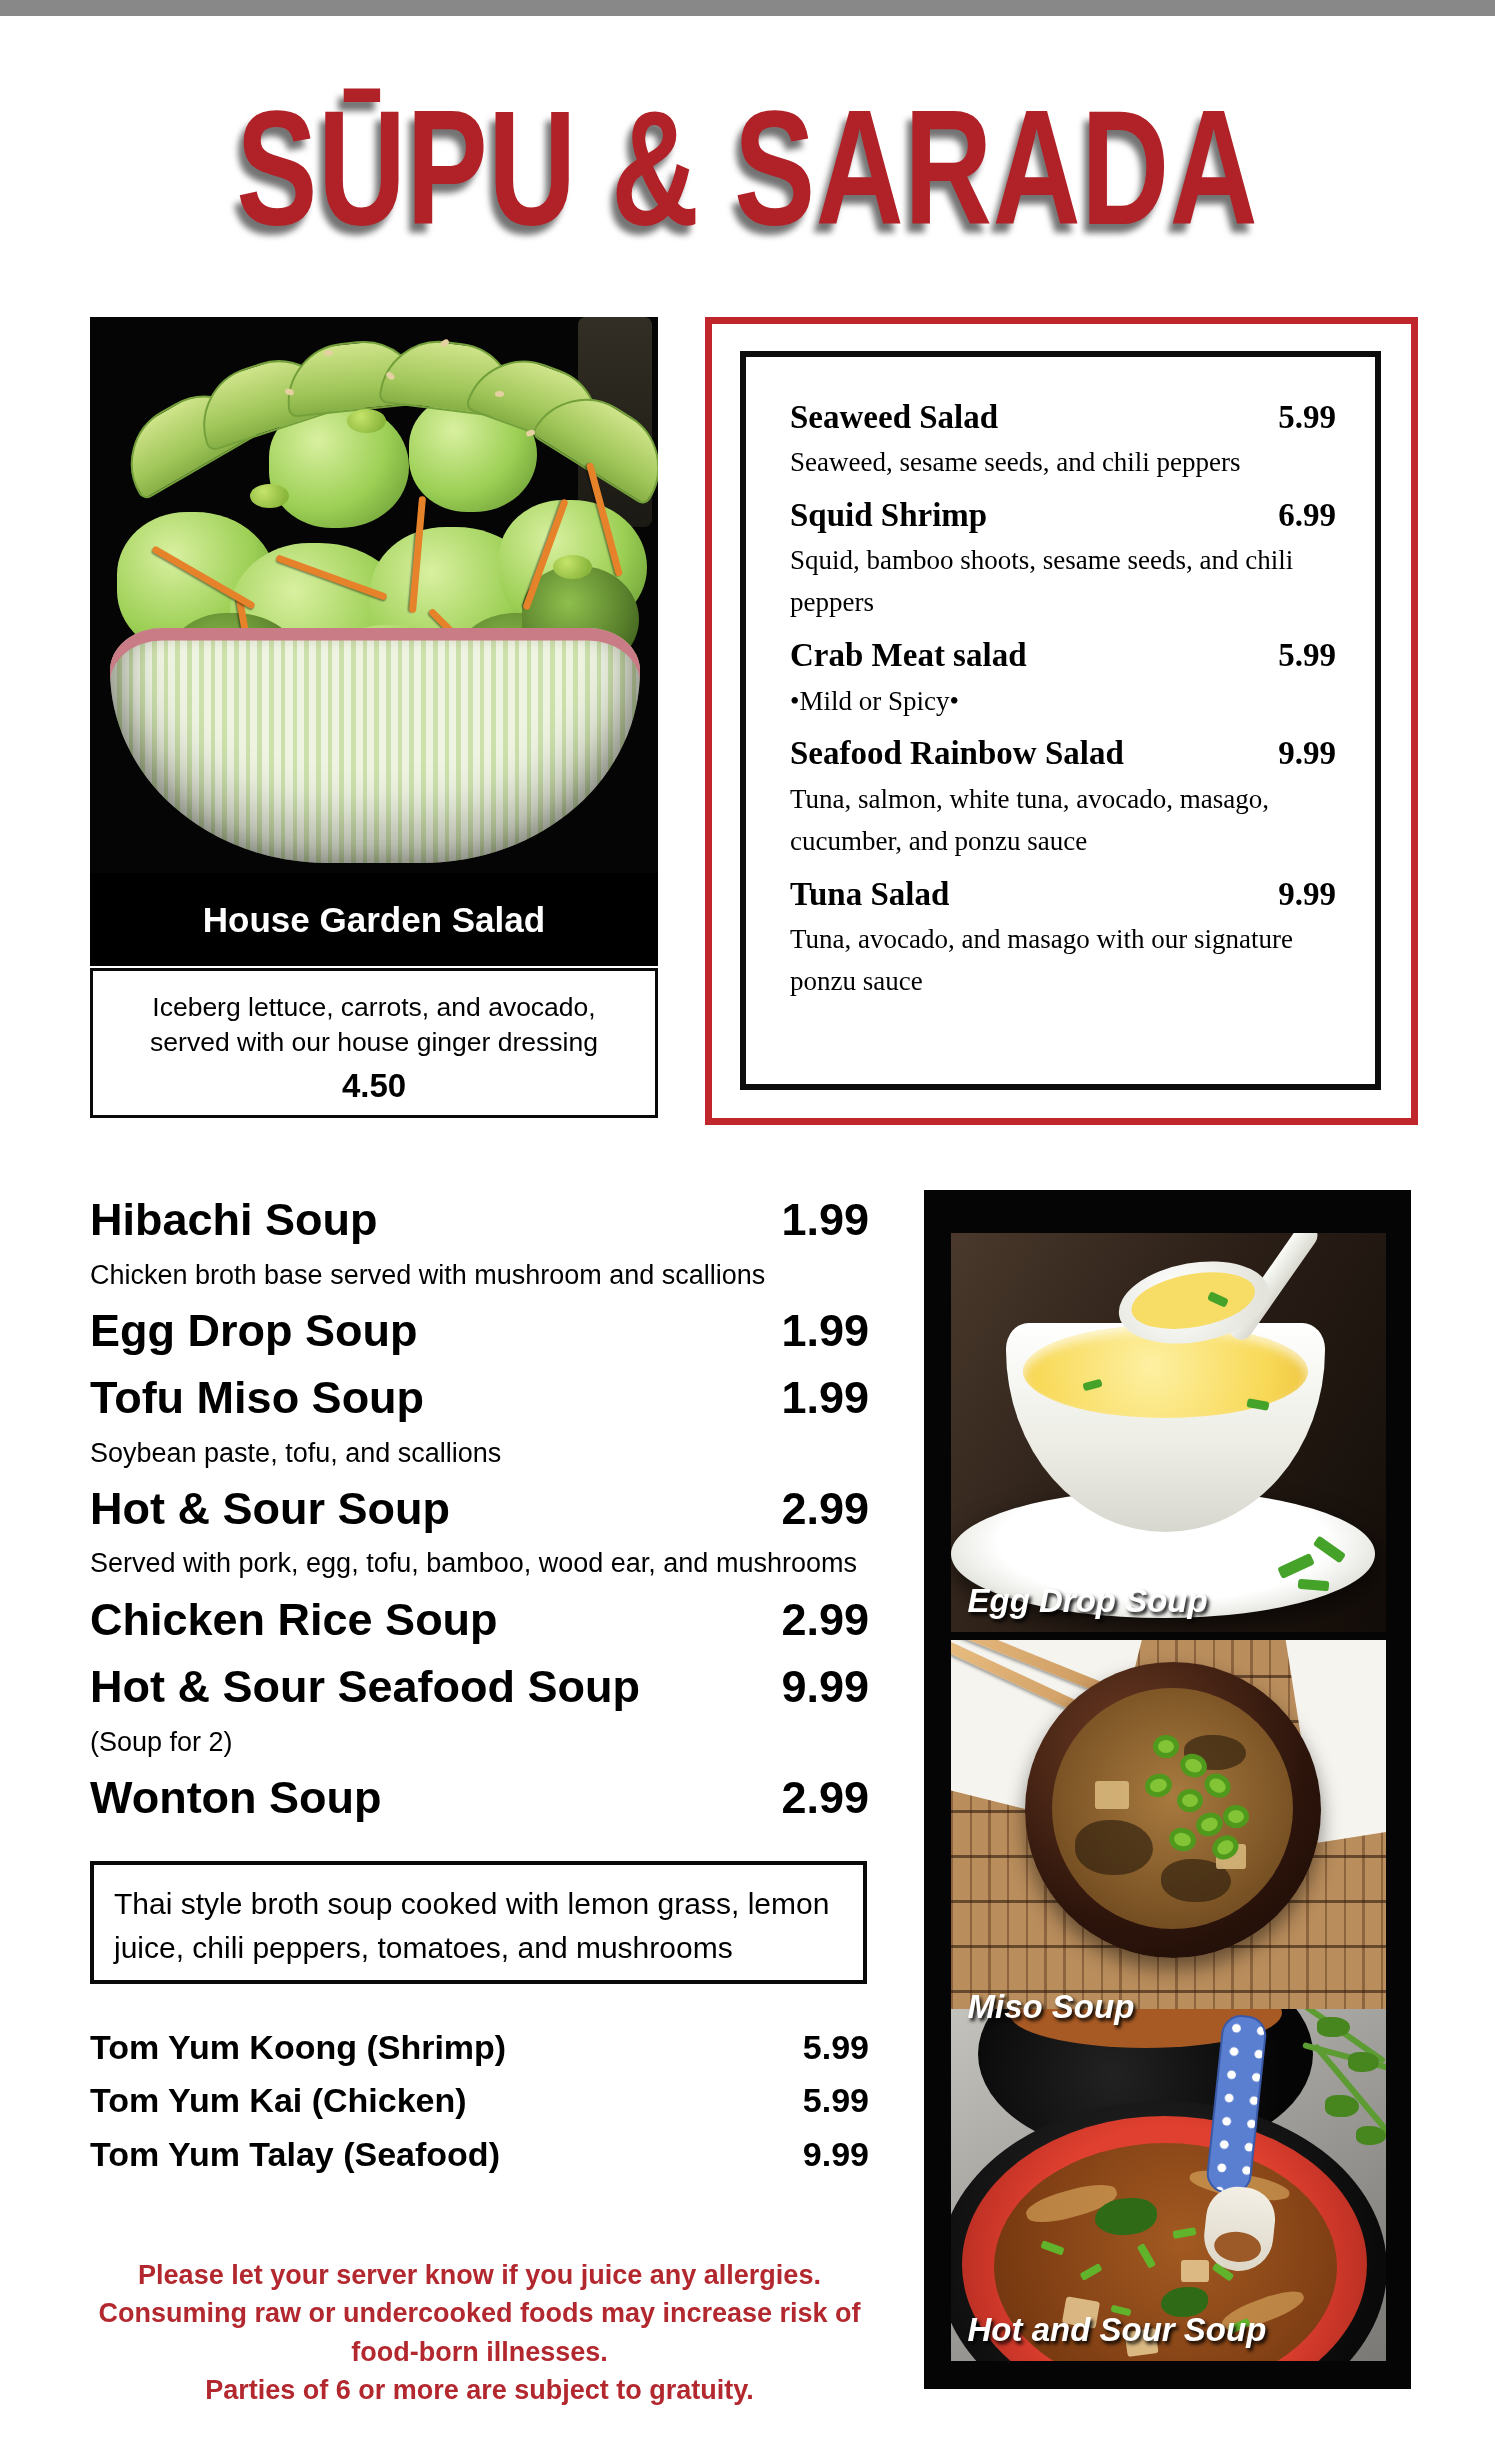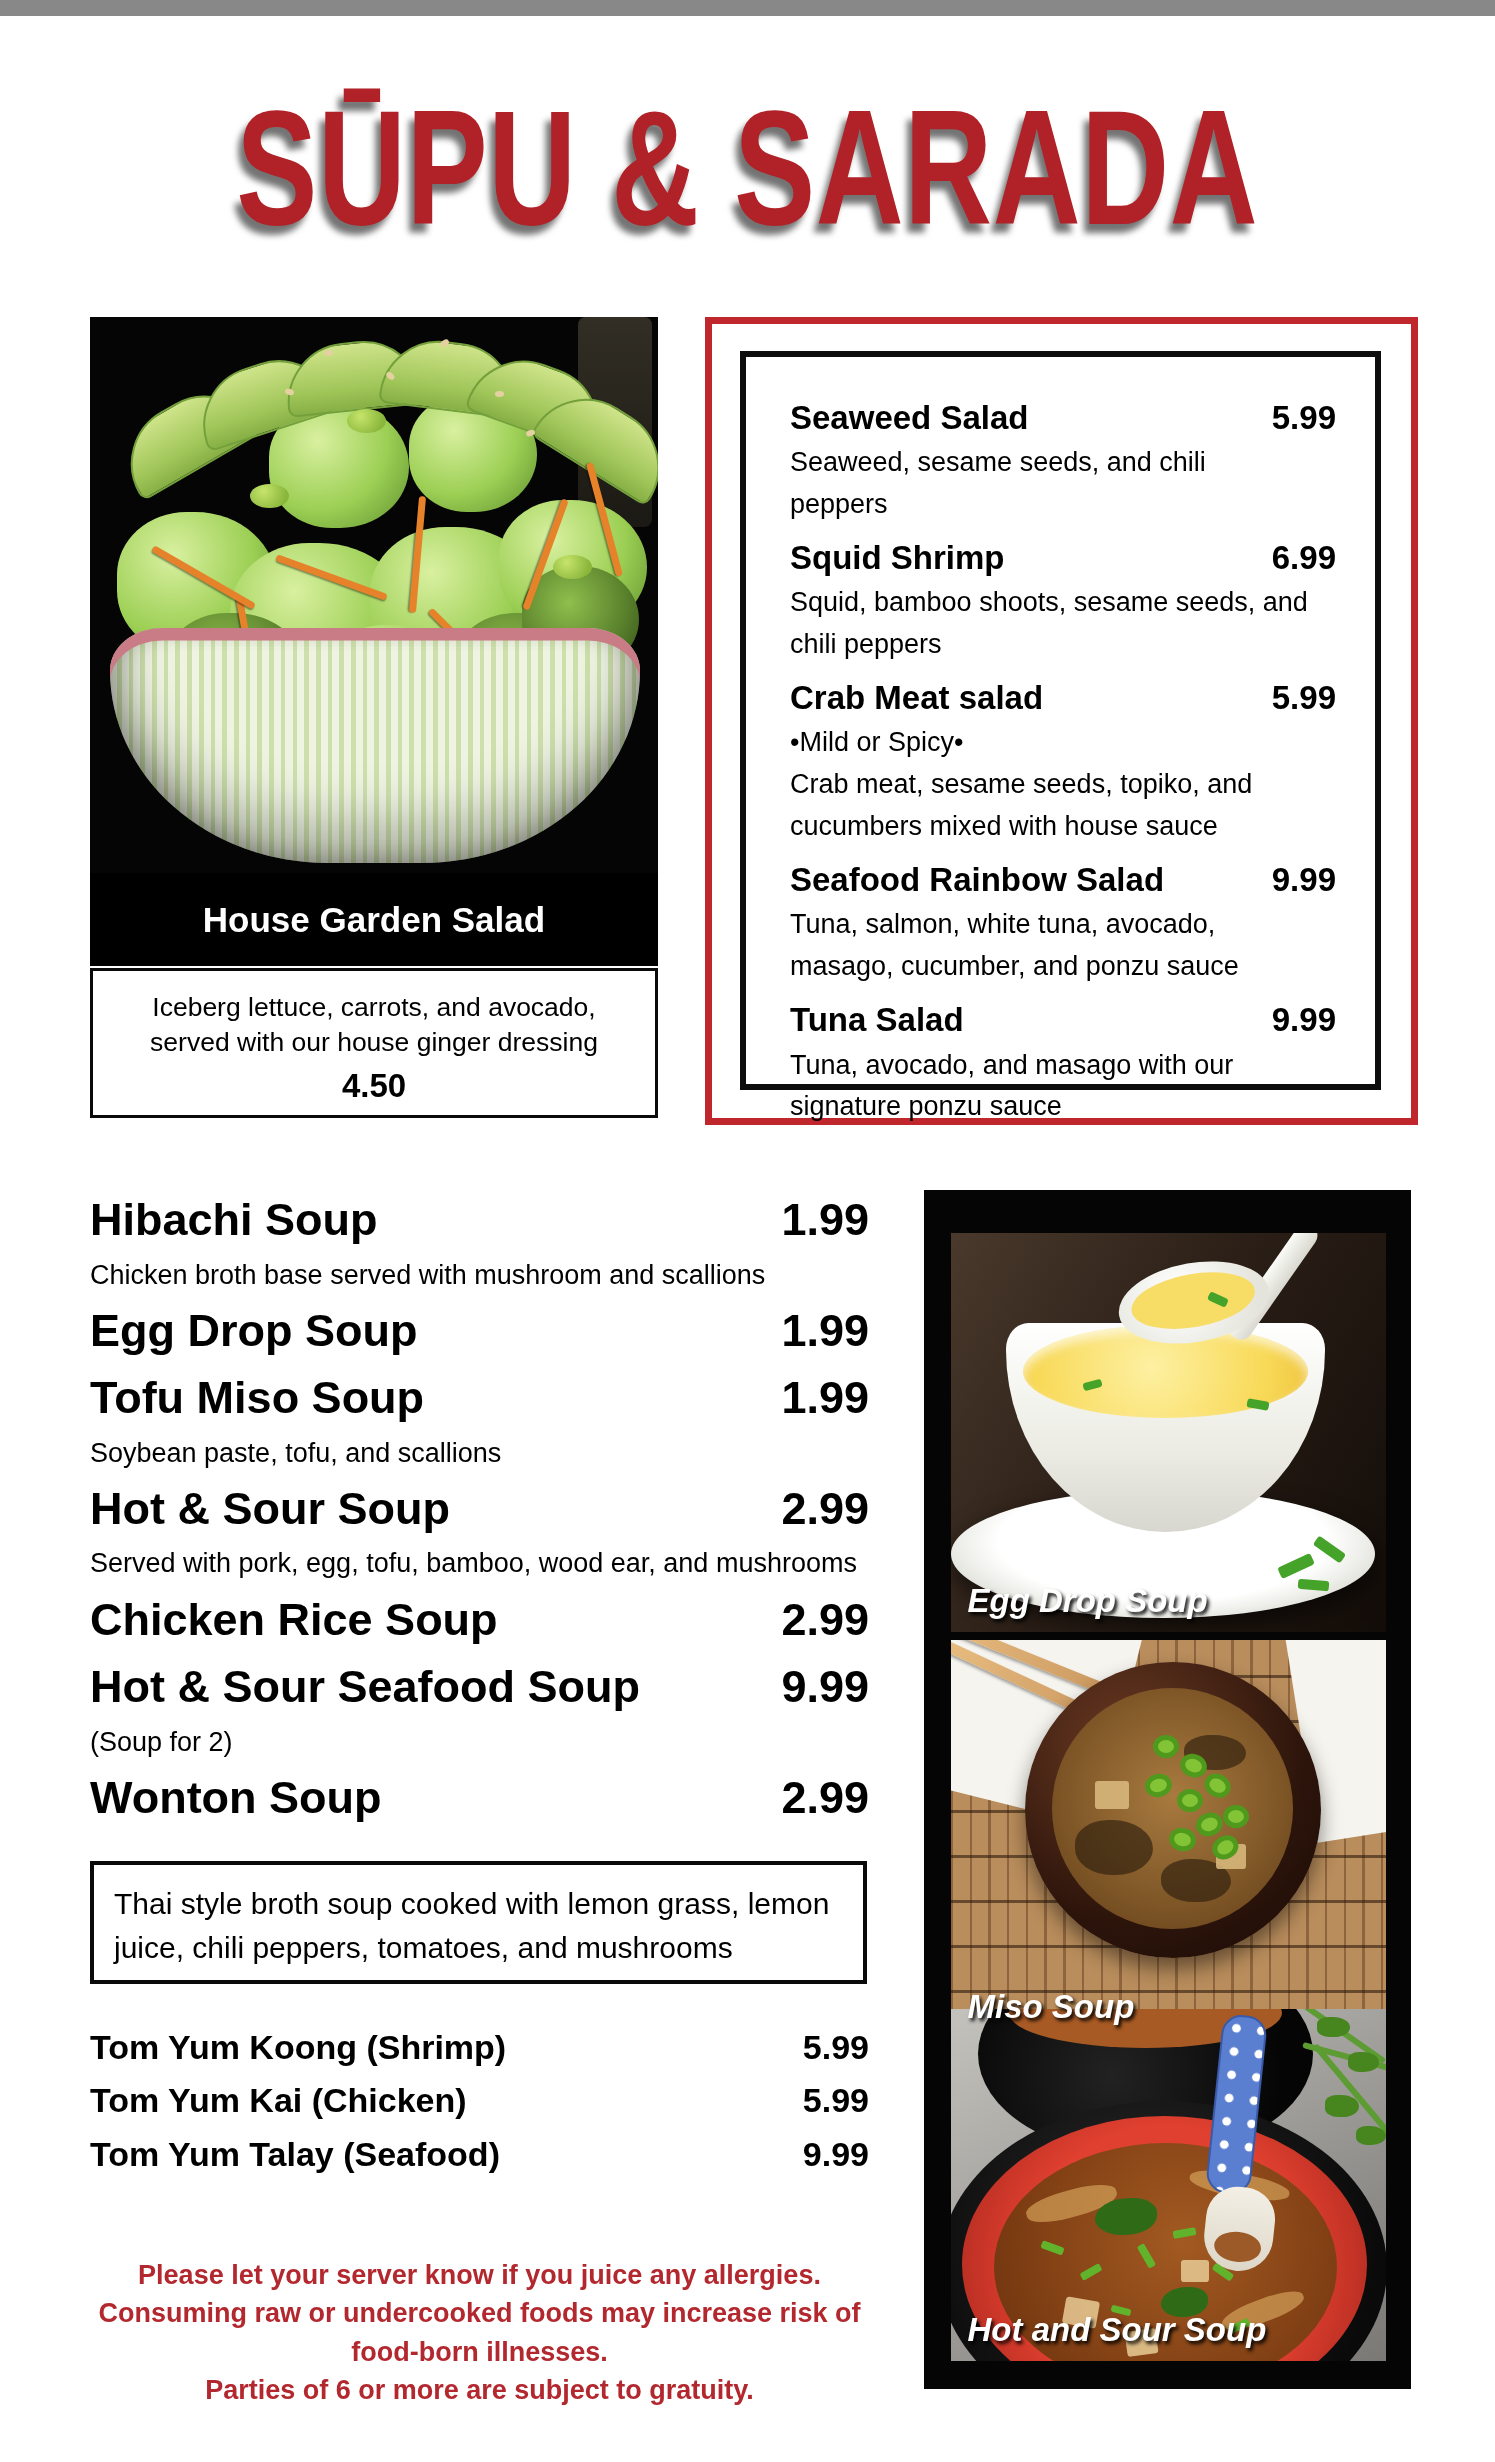--- a/index.html
+++ b/index.html
@@ -41,21 +41,21 @@
     font-size:26.5px; line-height:1.34;
   }
   .salad-desc-box .price { font-size:33px; font-weight:700; margin-top:3.1px; }
   
   .red-box { position:absolute; left:705px; top:301px; width:713px; height:808px; border:7px solid #c0272d; background:#fff; }
   .black-box { position:absolute; left:28px; top:26.5px; right:30px; bottom:28px; border:6.2px solid #0d0d0d; background:#fff; padding:36px 39px 0 44px; }
   .menu-row { display:flex; justify-content:space-between; align-items:baseline; font-weight:700; font-size:33px; line-height:1.5; }
   .menu-desc { font-size:27px; line-height:1.55; font-weight:400; }
   .black-box .menu-desc { max-width:518px; }
   .menu-note { font-size:27px; line-height:1.55; font-weight:400; }
-  .black-box .mi { margin-bottom:7px; }
+  .black-box .mi { margin-bottom:7px;font-family:Liberation Serif, serif; }
   
   .soup-list { position:absolute; left:90px; top:1170px; width:779px; }
   .soup-list .menu-row { font-size:45px; line-height:1.5; }
   .soup-list .menu-desc, .soup-list .menu-note { font-size:27px; line-height:1.6; }
   
   .thai-box {
     position:absolute; left:90px; top:1845px; width:777px; height:123px;
     border:4.7px solid #0a0a0a; background:#fff; padding:17px 20px;
     font-size:30px; line-height:1.45;
   }
@@ -187,21 +187,20 @@
         </div>
         <div class="menu-desc">Squid, bamboo shoots, sesame seeds, and chili peppers</div>
       </div>
 
       <div class="mi">
         <div class="menu-row">
           <span>Crab Meat salad</span>
           <span>5.99</span>
         </div>
         <div class="menu-note">•Mild or Spicy•</div>
-        <div class="menu-desc">Crab meat, sesame seeds, topiko, and cucumbers mixed with house sauce</div>
       </div>
 
       <div class="mi">
         <div class="menu-row">
           <span>Seafood Rainbow Salad</span>
           <span>9.99</span>
         </div>
         <div class="menu-desc">Tuna, salmon, white tuna, avocado, masago, cucumber, and ponzu sauce</div>
       </div>
 

